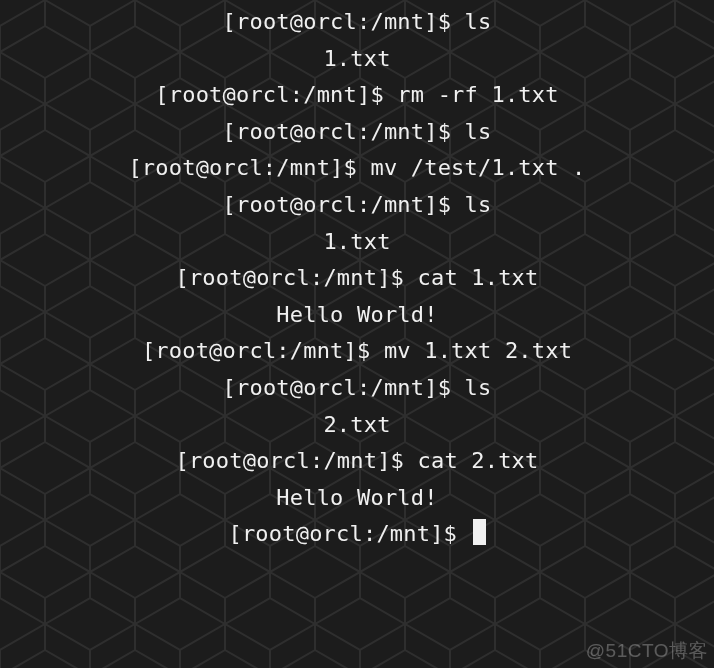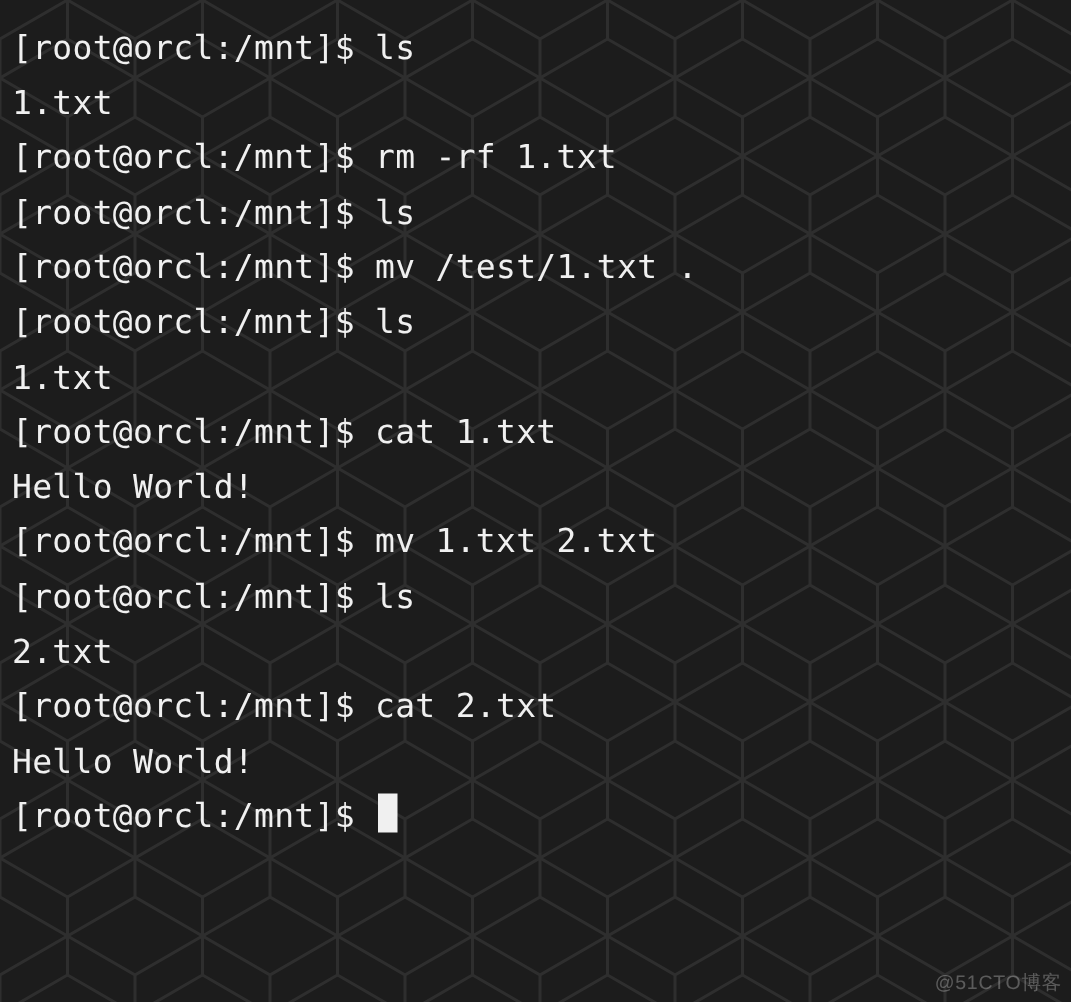--- a/index.html
+++ b/index.html
@@ -17,39 +17,40 @@
     color: #f0f0f0;
   }
   .hexbg {
     position: absolute;
     inset: 0;
     opacity: 0.08;
     pointer-events: none;
   }
   .terminal {
     position: relative;
-    padding: 15px 8px;
+    padding: 4px 8px;
     line-height: 36.6px;
     white-space: pre;
     letter-spacing: 0.2px;
+    text-align: center;
   }
   .line { display: block; }
   .cursor {
     display: inline-block;
     width: 13px;
     height: 26px;
     background: #f0f0f0;
     vertical-align: -4px;
     margin-left: 2px;
   }
   .watermark {
     position: absolute;
     right: 6px;
     bottom: 4px;
-    font-size: 13px;
+    font-size: 19px;
     color: rgba(255,255,255,0.28);
     font-family: sans-serif;
     letter-spacing: 0.5px;
   }
 </style>
 </head>
 <body>
 
 <svg class="hexbg" width="714" height="668">
   <defs>

